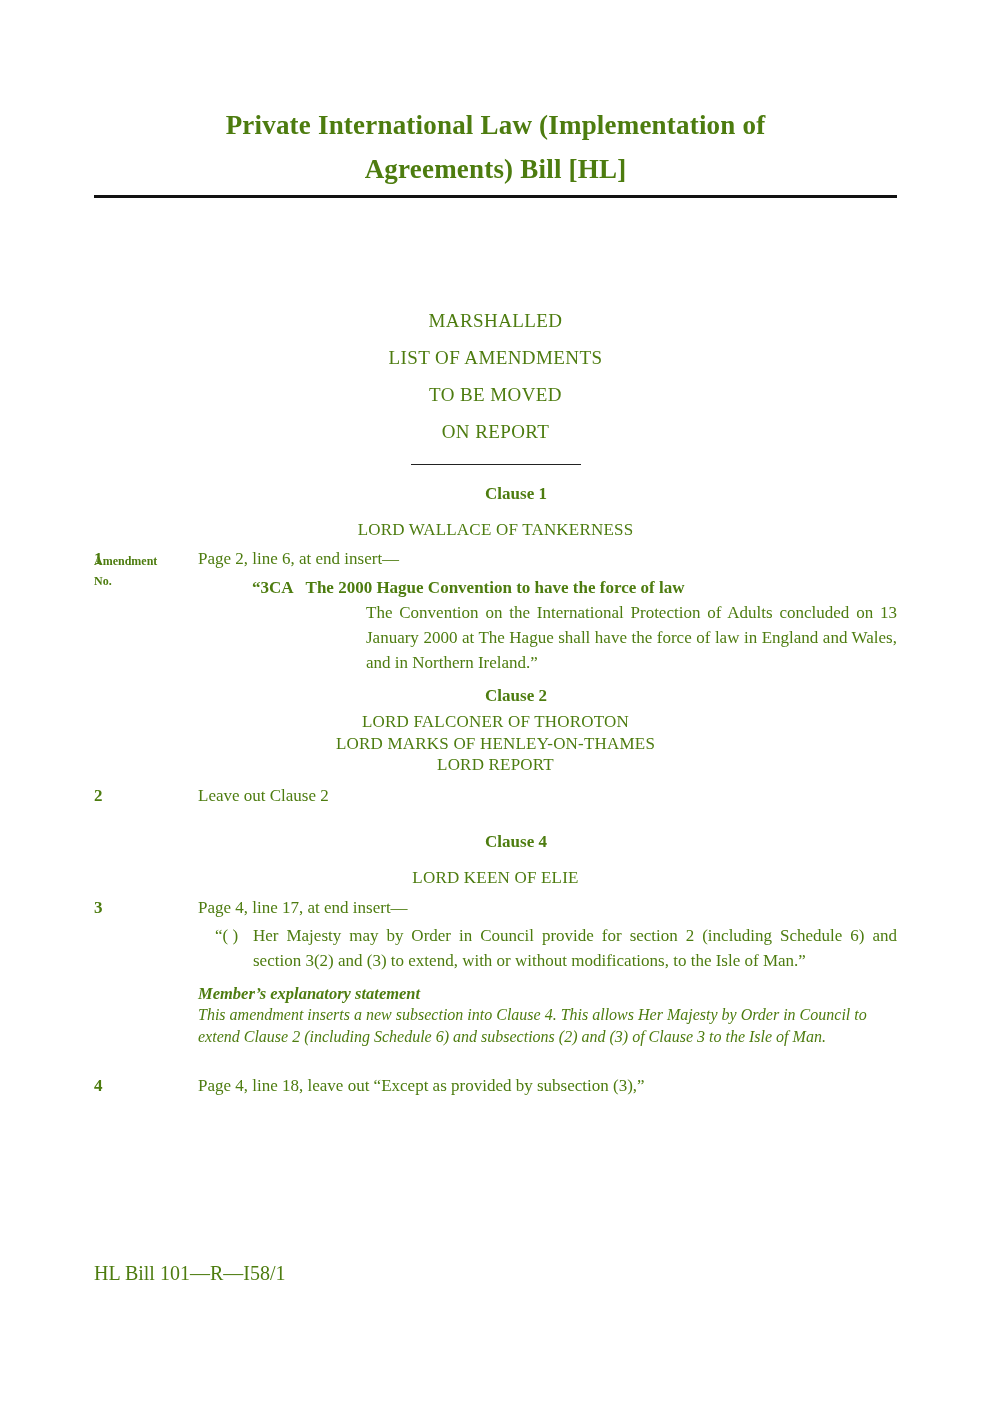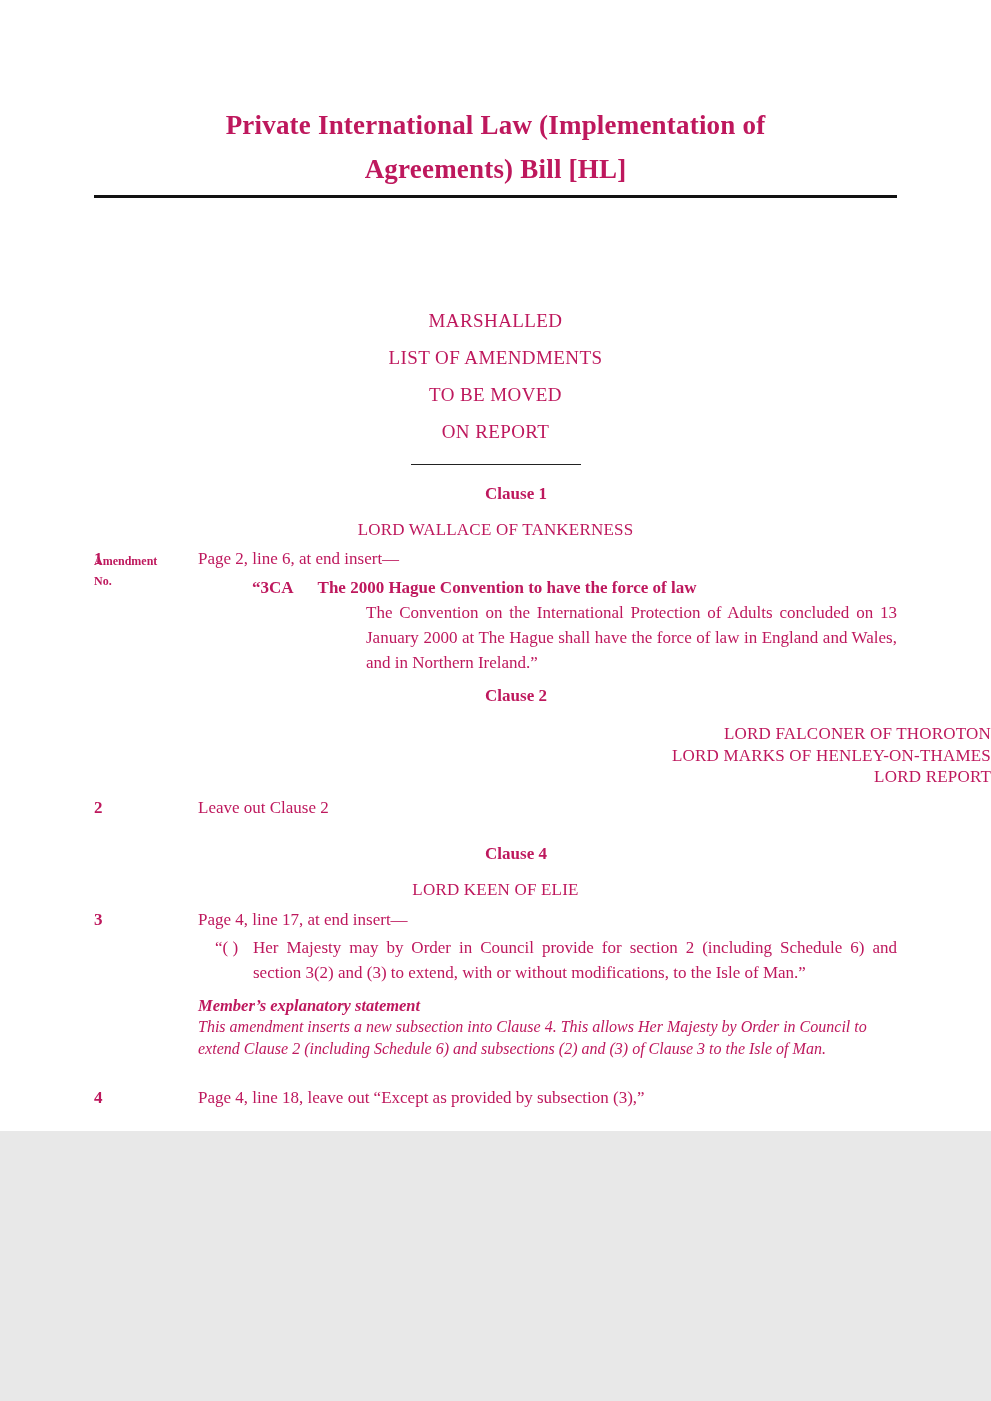--- a/index.html
+++ b/index.html
@@ -1,23 +1,23 @@
 <!DOCTYPE html>
 <html><head>
 <meta charset="utf-8">
 <style>
   * { box-sizing: border-box; }
   html, body { margin: 0; padding: 0; background: #e8e8e8; }
   .page {
     position: relative;
     width: 991px;
-    height: 1131px;
+    height: 1401px;
     margin: 0 auto;
     background: #ffffff;
-    color: #be185d;
+    color: #4d7c0f;
     font-family: "Liberation Serif", serif;
     font-size: 17px;
     overflow: hidden;
   }
 
   
   .title-block { padding-top: 103px; text-align: center; }
   .bill-title { margin: 0; font-size: 27px; font-weight: bold; line-height: 44px; letter-spacing: 0.2px; }
   .bill-title span { display: block; }
   .double-rule {
@@ -37,34 +37,34 @@
   .margin-header {
     position: absolute; left: 94px; top: 551px;
     font-weight: bold; font-size: 12px; line-height: 20px;
   }
   .clause-heading { margin: 0; text-align: center; font-size: 17px; font-weight: bold; line-height: 25px; padding-left: 41px; }
   .clause-heading.c1 { margin-top: 16px; }
   .clause-heading.c2 { margin-top: 8px; }
   .clause-heading.c4 { margin-top: 21px; }
   .sponsor { text-align: center; font-size: 17px; line-height: 25px; letter-spacing: 0.2px; }
   .sponsor.single { margin-top: 11px; }
-  .sponsor-list { margin-top: 15px; text-align: right; font-size: 17px; letter-spacing: 0.2px; }
+  .sponsor-list { margin-top: 3px; text-align: center; font-size: 17px; letter-spacing: 0.2px; }
   .sponsor-list div { line-height: 21.5px; }
 
   .amend-row { position: relative; margin: 0 94px; }
   .amend-row.r1 { margin-top: 4px; }
   .amend-row.r2 { margin-top: 7px; }
   .amend-row.r3 { margin-top: 5px; }
   .amend-row.r4 { margin-top: 25px; }
   .amend-num { position: absolute; left: 0; top: 0; font-weight: bold; line-height: 25px; }
   .amend-content { margin-left: 104px; line-height: 25px; }
   .instruction { margin: 0; }
 
   .insert-heading { margin: 4px 0 0 54px; font-weight: bold; }
-  .insert-heading .marker { margin-right: 24px; }
+  .insert-heading .marker { margin-right: 12px; }
   .insert-body { margin: 0 0 0 168px; text-align: justify; }
 
   .quote-block { position: relative; margin: 3px 0 0 17px; padding-left: 38px; text-align: justify; }
   .quote-marker { position: absolute; left: 0; top: 0; }
 
   .explanatory-heading { margin: 10px 0 0 0; font-weight: bold; font-style: italic; font-size: 16.5px; line-height: 21px; }
   .explanatory-body { margin: 0; font-style: italic; font-size: 16px; line-height: 22px; }
 
   
   .page-footer {

